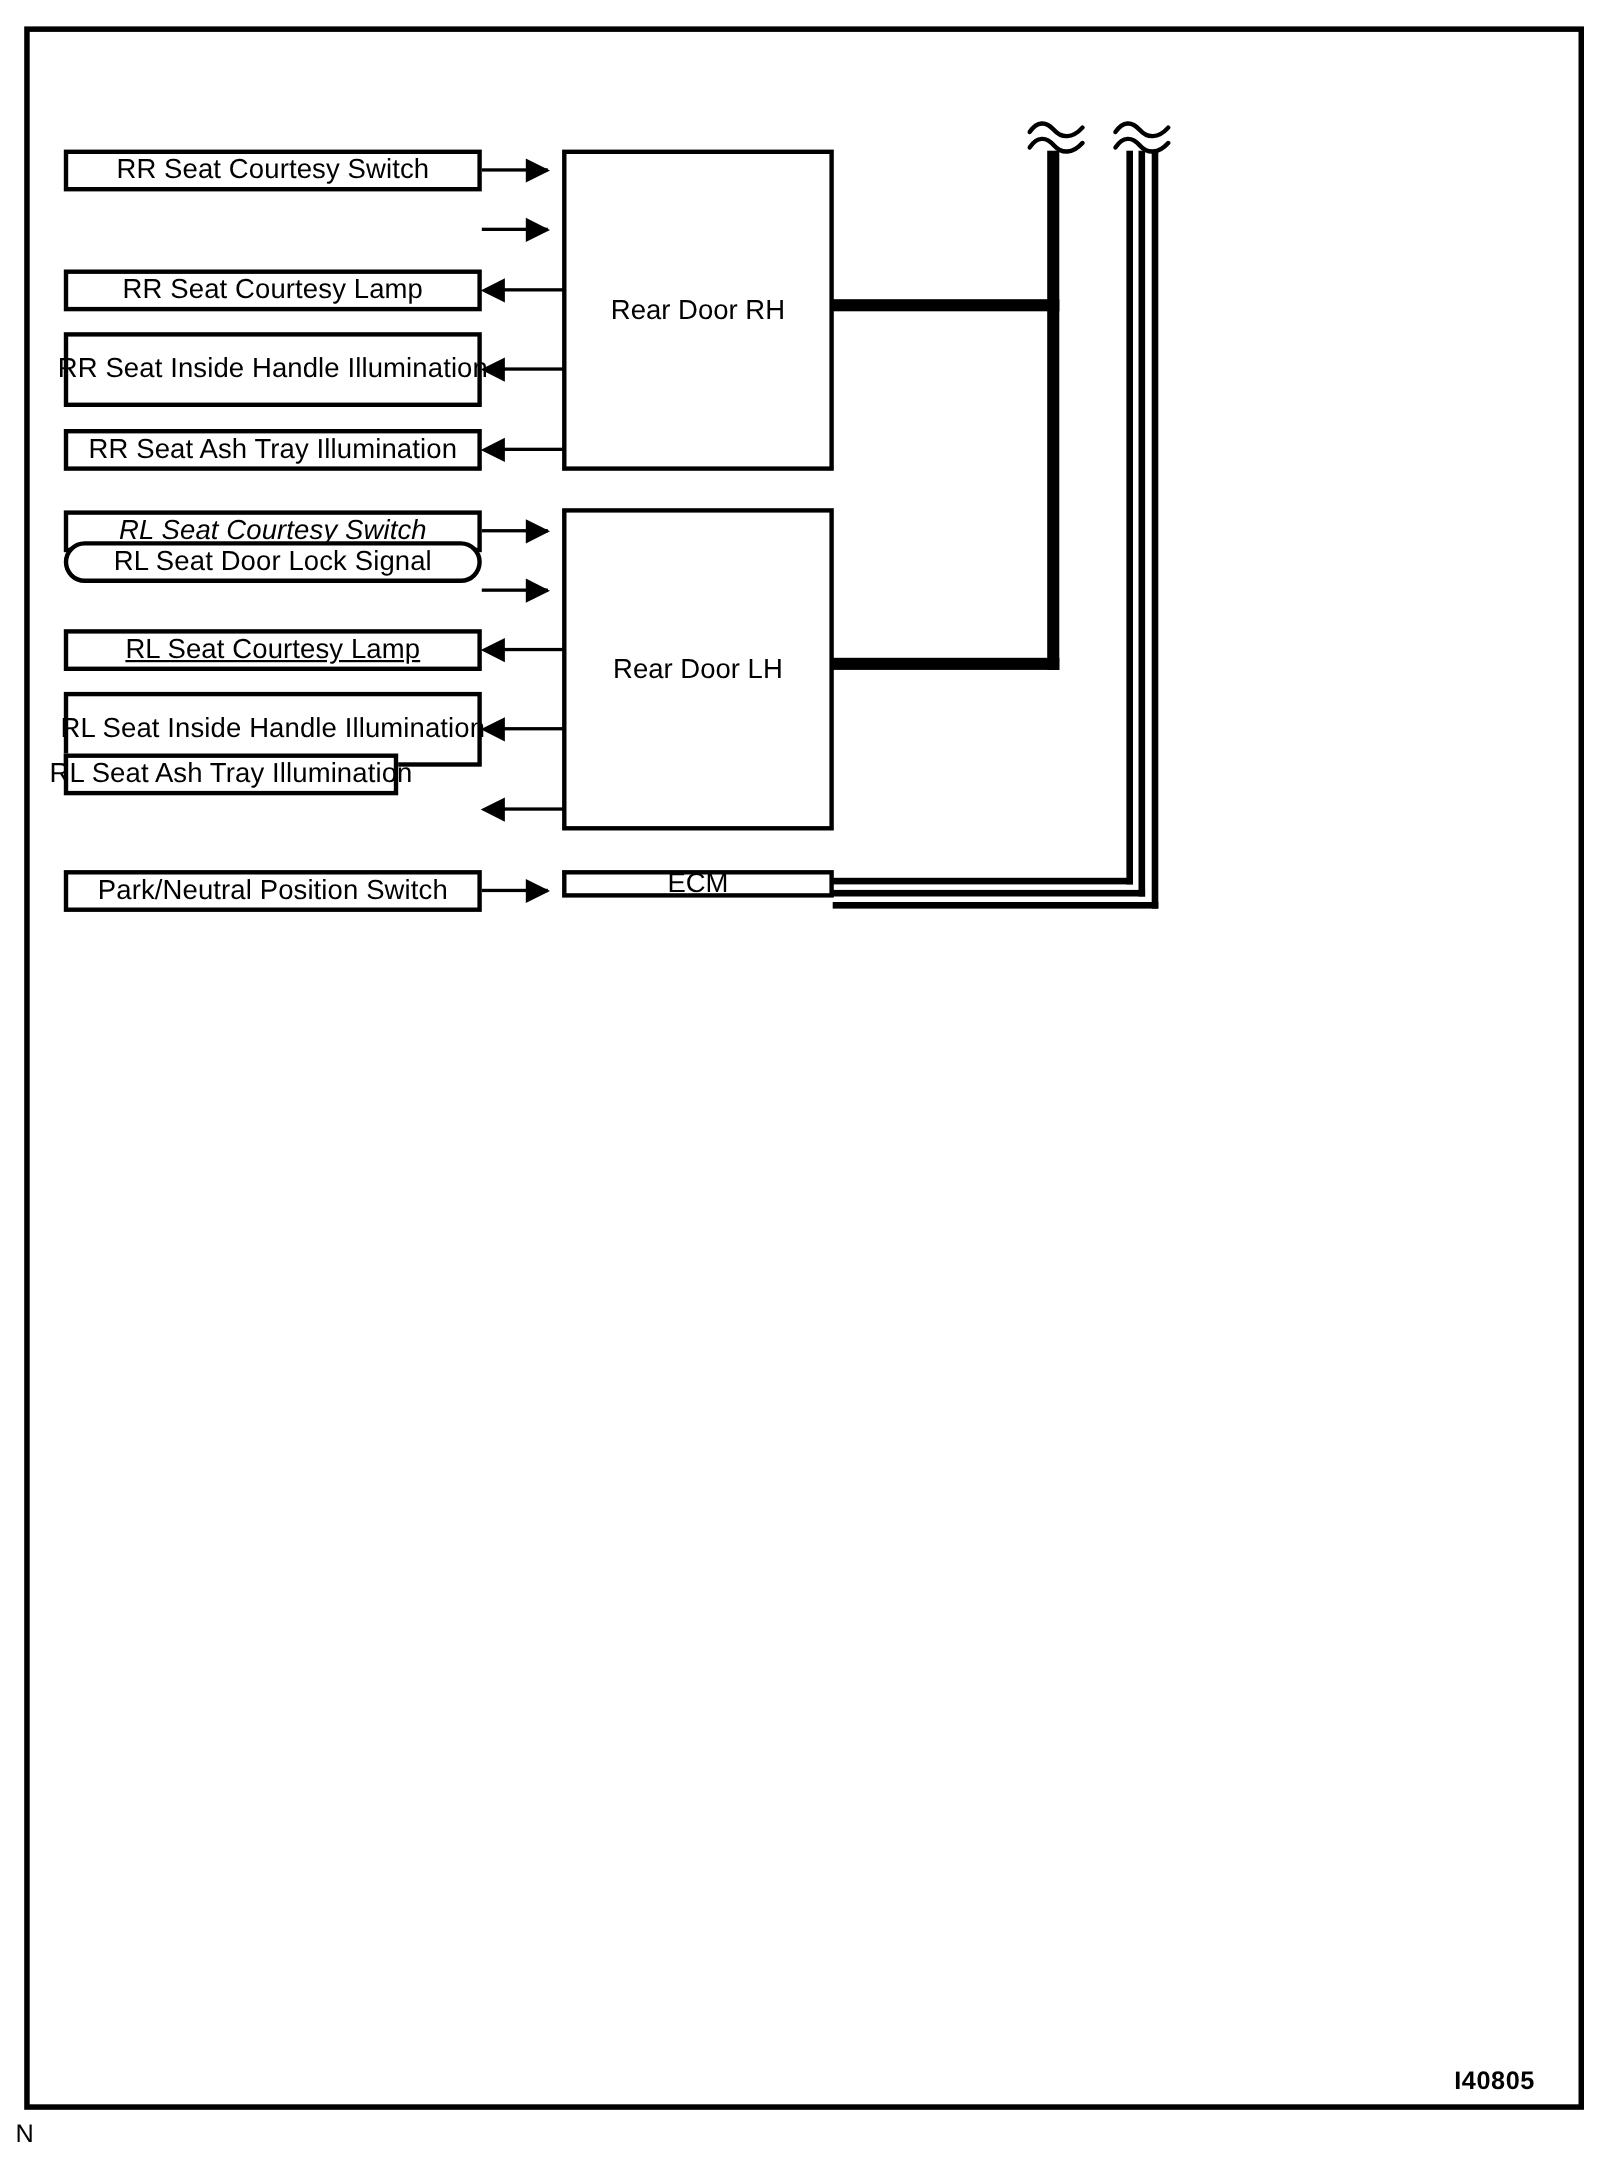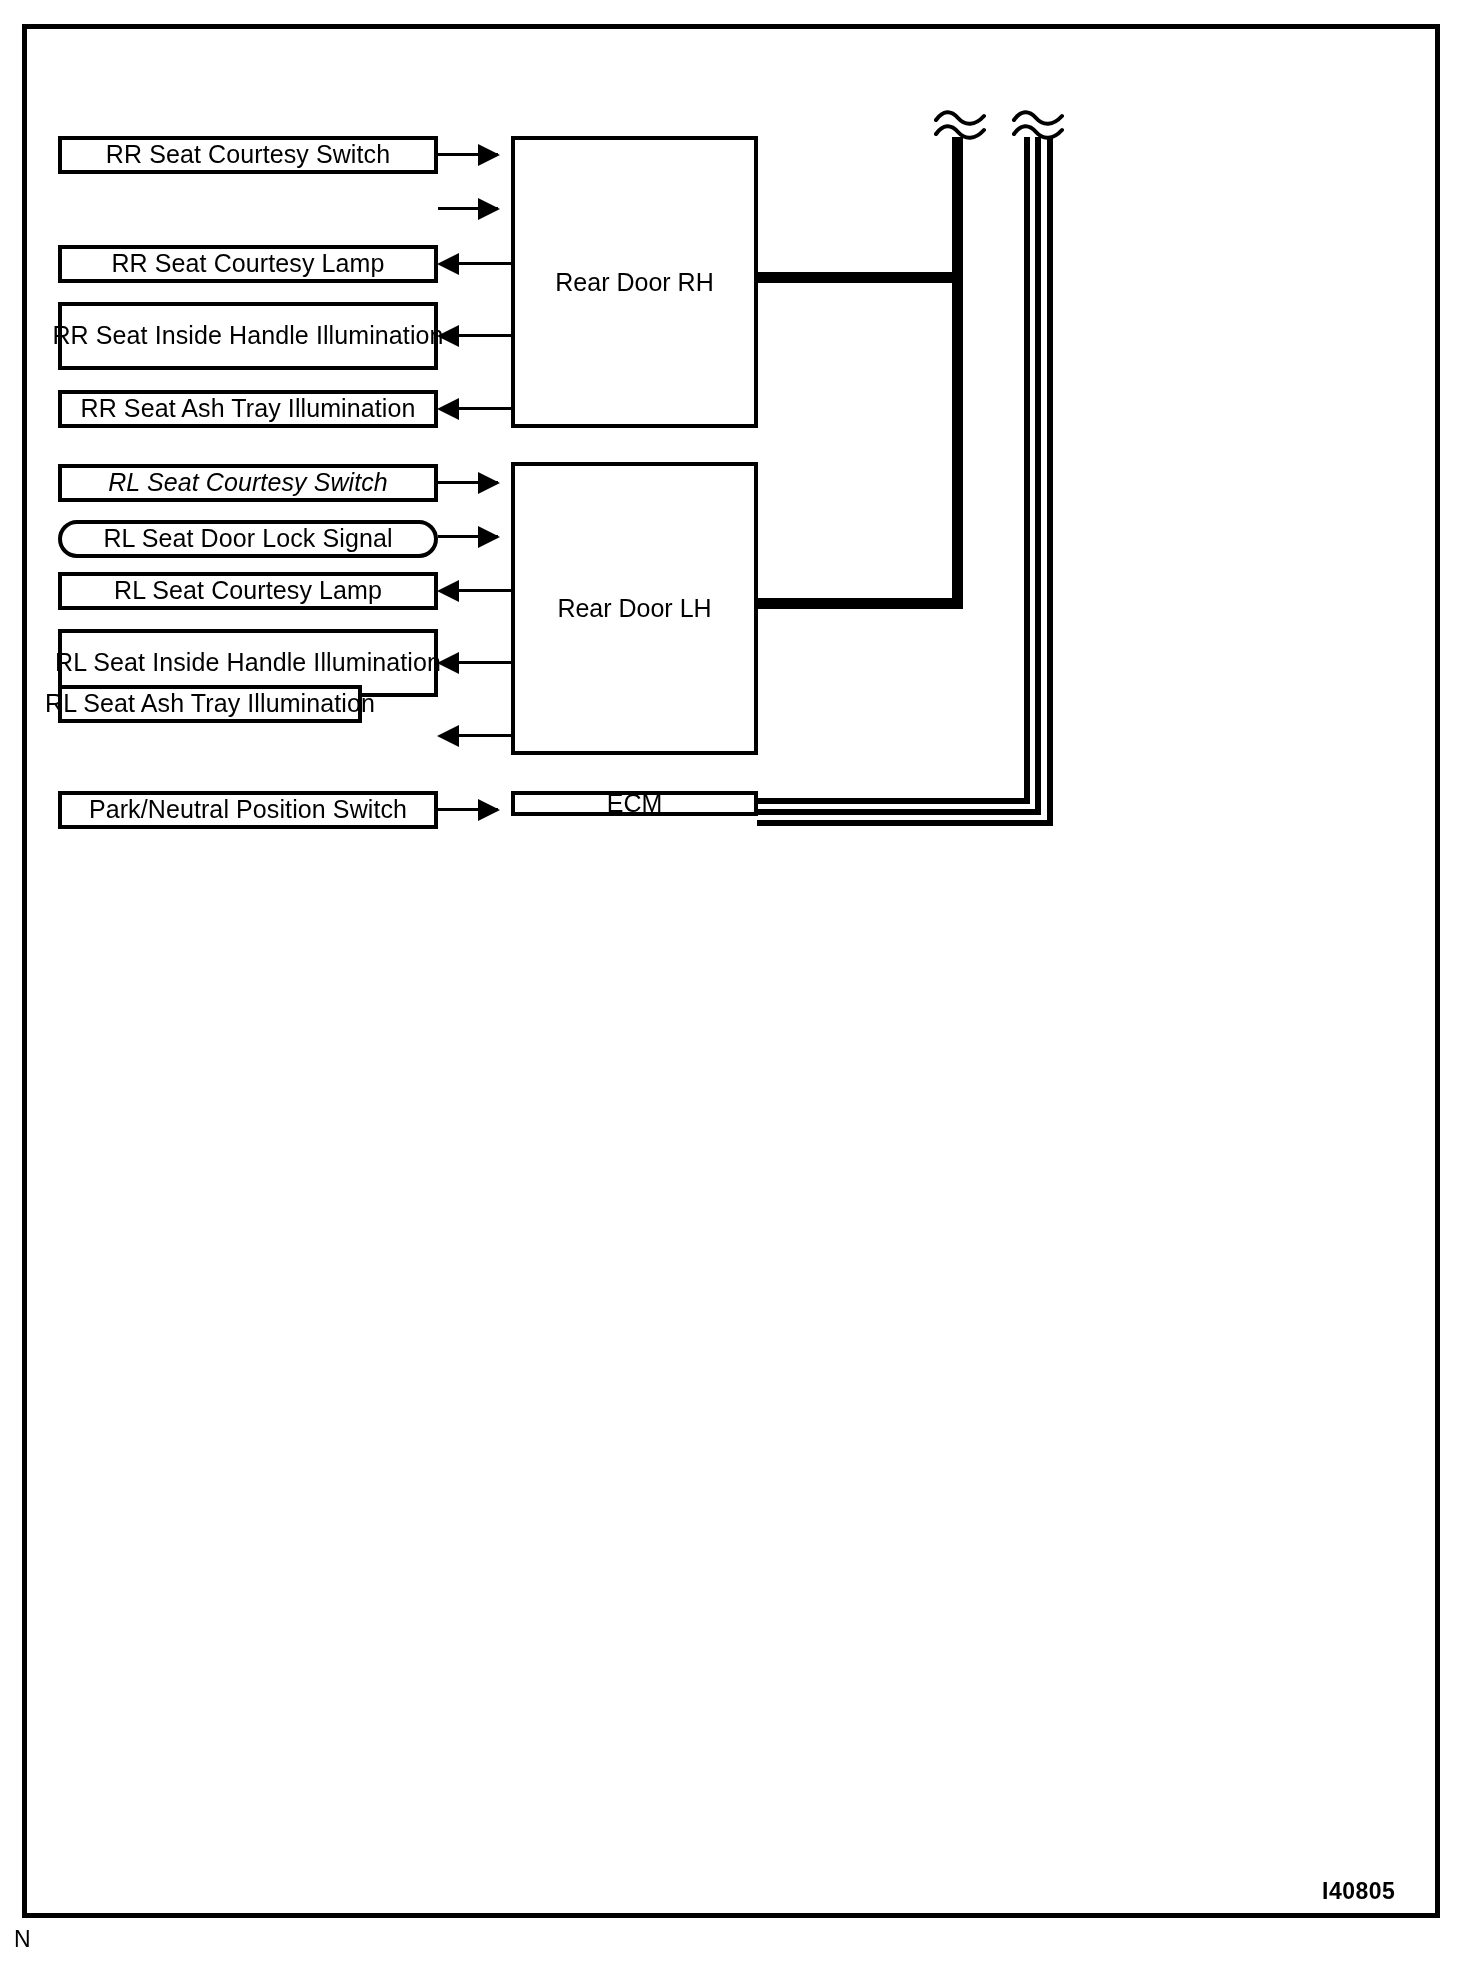--- a/index.html
+++ b/index.html
@@ -54,24 +54,24 @@
   <div class="lbox" style="left:58px;top:302px;width:380px;height:68px;">
     <span>RR Seat Inside Handle Illumination</span>
   </div>
   <div class="lbox" style="left:58px;top:390px;width:380px;height:38px;">
     <span>RR Seat Ash Tray Illumination</span>
   </div>
 
   <div class="lbox" style="left:58px;top:464px;width:380px;height:38px;font-style:italic;">
     <span>RL Seat Courtesy Switch</span>
   </div>
-  <div class="lbox" style="left:58px;top:520px;width:380px;height:38px;border-radius:19px;">
+  <div class="lbox" style="left:58px;top:492px;width:380px;height:38px;border-radius:19px;">
     <span>RL Seat Door Lock Signal</span>
   </div>
-  <div class="lbox" style="left:58px;top:572px;width:380px;height:38px;">
+  <div class="lbox" style="left:58px;top:572px;width:380px;height:38px;text-decoration:underline;">
     <span>RL Seat Courtesy Lamp</span>
   </div>
   <div class="lbox" style="left:58px;top:629px;width:380px;height:68px;">
     <span>RL Seat Inside Handle Illumination</span>
   </div>
   <div class="lbox" style="left:58px;top:685px;width:304px;height:38px;">
     <span>RL Seat Ash Tray Illumination</span>
   </div>
 
   <div class="lbox" style="left:58px;top:791px;width:380px;height:38px;">

